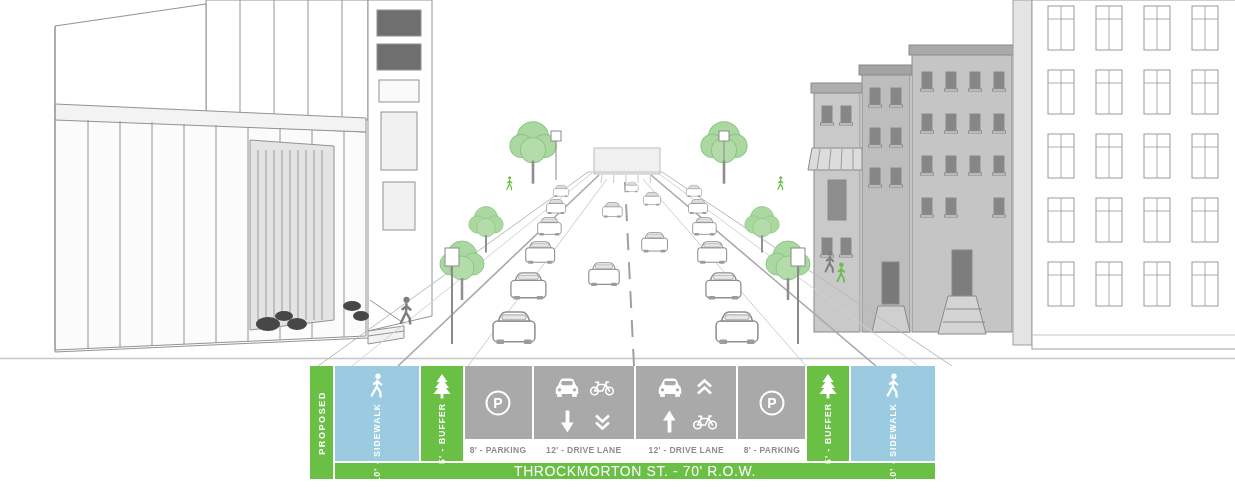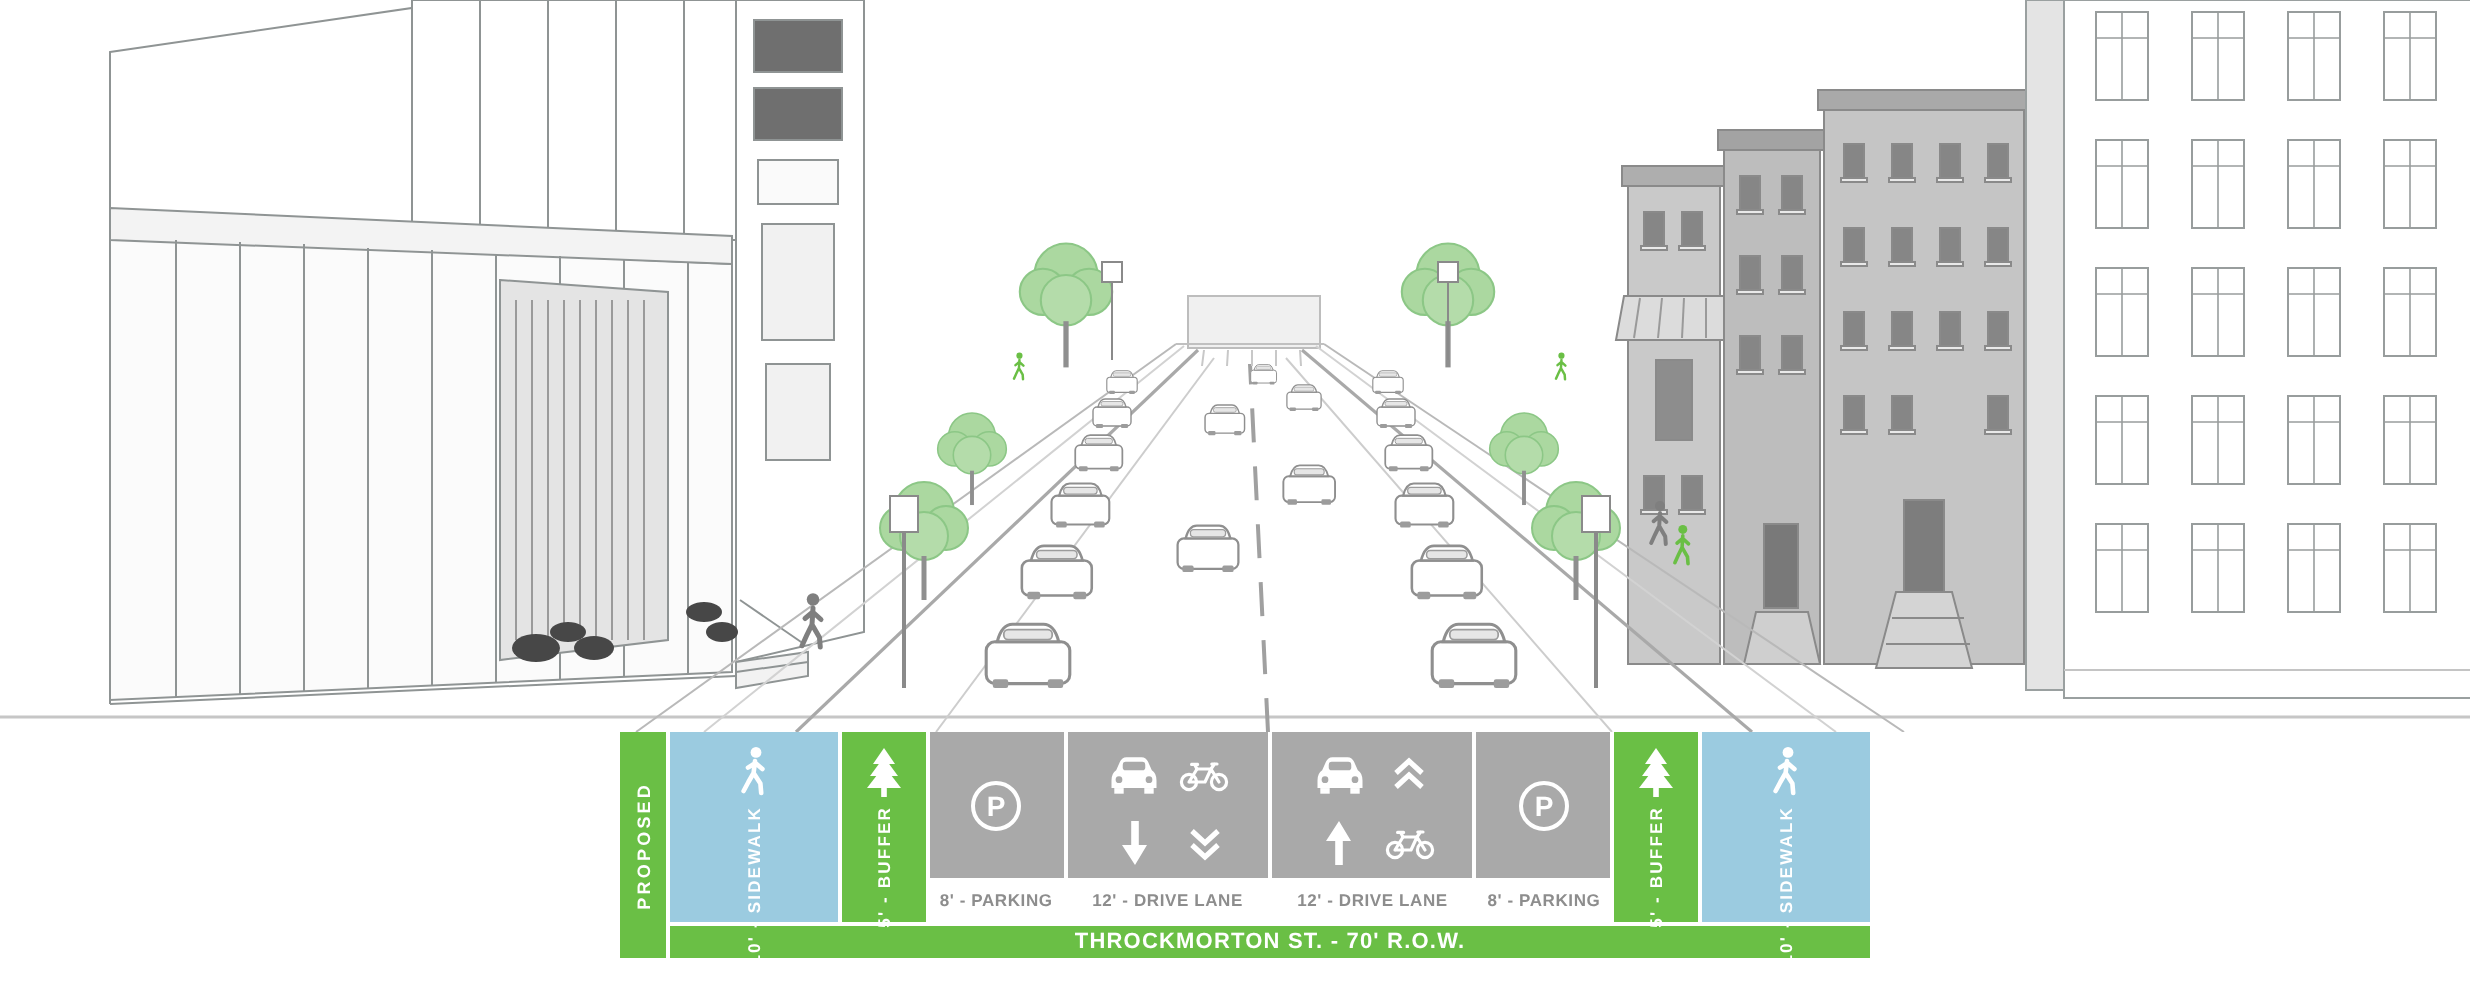--- a/index.html
+++ b/index.html
@@ -5,21 +5,21 @@
   html,body{margin:0;padding:0;background:#fff;}
   #stage{position:relative;width:1235px;height:500px;background:#fff;overflow:hidden;
          font-family:"Liberation Sans","DejaVu Sans",sans-serif;
          --green:#6abf45;--blue:#9bcbe0;--gray:#a9a9a9;--label_gray:#8d8d8d;}
   #scene{position:absolute;left:0;top:0;}
   #legend{position:absolute;left:310px;top:366px;width:625px;height:113px;display:flex;gap:2px;}
   .proposed-strip{width:23px;background:var(--green);display:flex;align-items:center;justify-content:center;flex:none;}
   .legend-right{flex:1;display:flex;flex-direction:column;gap:2px;min-width:0;}
   .segments{height:95px;display:flex;gap:2px;}
   .street-bar{flex:1;background:var(--green);color:#fff;display:flex;align-items:center;justify-content:center;
-              font-size:11px;font-weight:bold;letter-spacing:0.6px;}
+              font-size:14px;font-weight:normal;letter-spacing:0.6px;}
   .seg{display:flex;flex-direction:column;align-items:center;min-width:0;flex-basis:0;flex-shrink:0;}
   .seg-blue{background:var(--blue);}
   .seg-green{background:var(--green);}
   .seg-gray{background:var(--gray);}
   .vtext{display:inline-block;writing-mode:vertical-rl;transform:rotate(180deg);
          color:#fff;font-weight:bold;white-space:nowrap;}
   .proposed-strip .vtext{font-size:9px;letter-spacing:1.6px;}
   .icon-top{margin-top:7px;flex:none;}
   .seg-vlabel{font-size:8.5px;letter-spacing:1.1px;margin:auto 0;padding-bottom:4px;}
   .seg-icons{flex:1;display:flex;flex-direction:column;align-items:center;justify-content:center;width:100%;}

